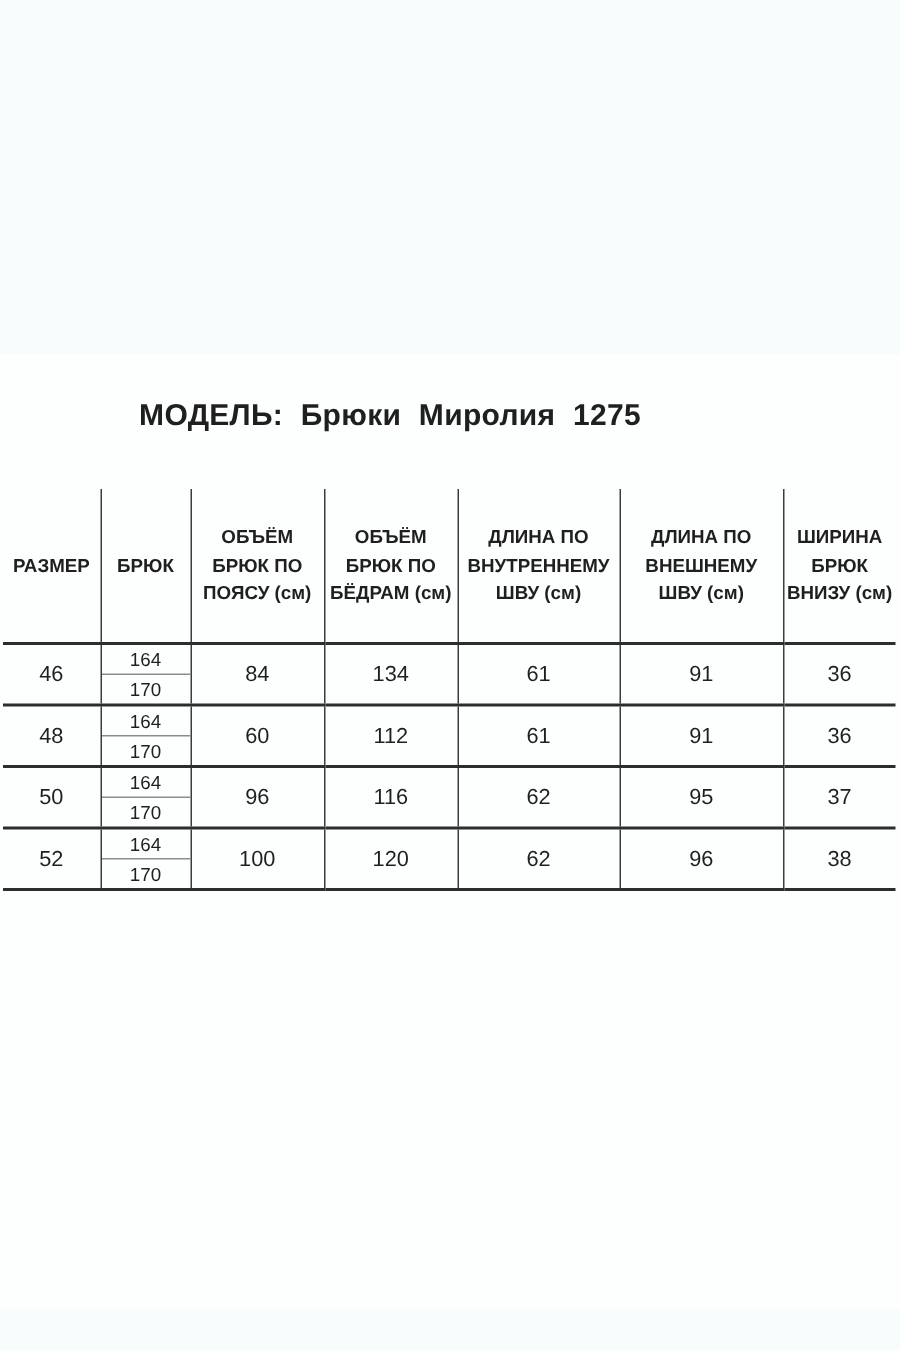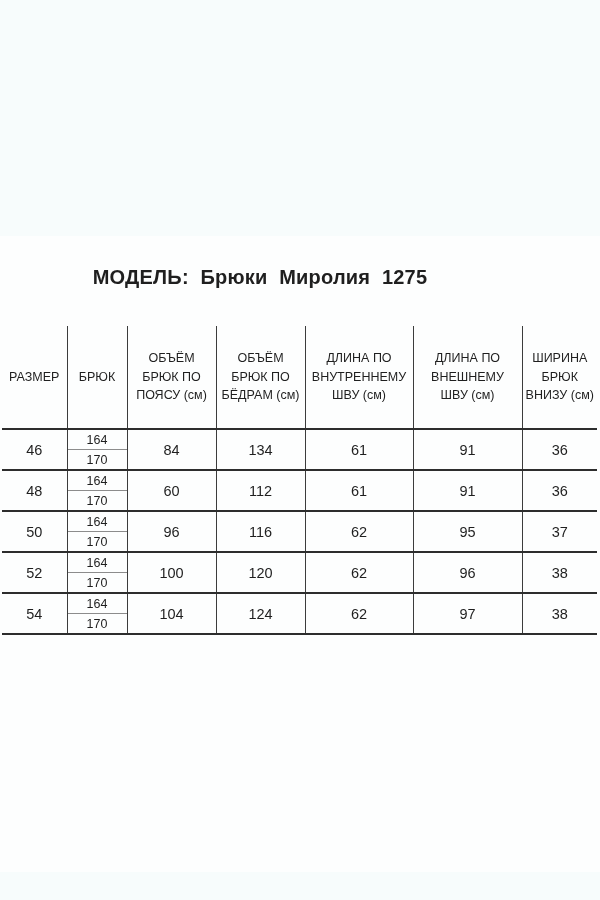--- a/index.html
+++ b/index.html
@@ -57,21 +57,21 @@
     text-align: center;
     vertical-align: middle;
     padding: 0;
     overflow: hidden;
   }
   .size-table th:first-child, .size-table td:first-child { border-left: none; }
   .size-table thead th {
     height: 103px;
     border-bottom: 2px solid var(--grid-line);
     font-size: 12.5px;
-    font-weight: normal;
+    font-weight: bold;
     line-height: 1.5;
     white-space: pre-line;
     margin-left: 24px;
   }
   .size-table tbody td {
     height: 39px;
     border-bottom: 2px solid var(--grid-line);
     font-size: 14.5px;
   }
   td.cell-size { font-size: 17px; font-weight: normal; margin-top: 23px; }
@@ -175,28 +175,14 @@
           <div class="rost-half top">164</div>
           <div class="rost-half">170</div>
         </div>
       </td>
       <td>100</td>
       <td>120</td>
       <td>62</td>
       <td>96</td>
       <td>38</td>
     </tr>
-    <tr>
-      <td class="cell-size">54</td>
-      <td class="cell-rost">
-        <div class="rost-wrap">
-          <div class="rost-half top">164</div>
-          <div class="rost-half">170</div>
-        </div>
-      </td>
-      <td>104</td>
-      <td>124</td>
-      <td>62</td>
-      <td>97</td>
-      <td>38</td>
-    </tr>
   </tbody>
 </table>
 
 </body></html>

